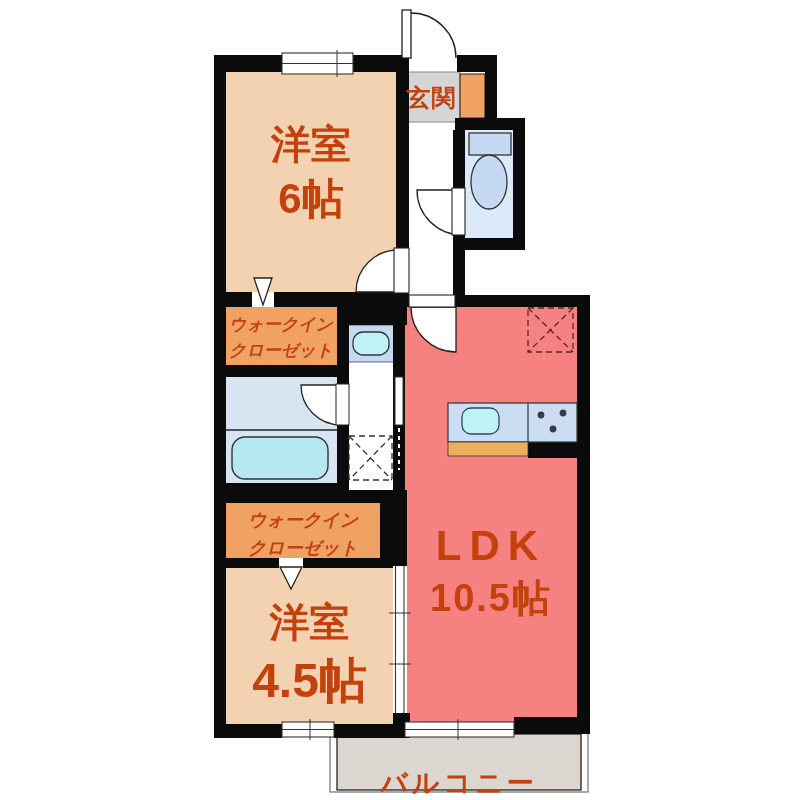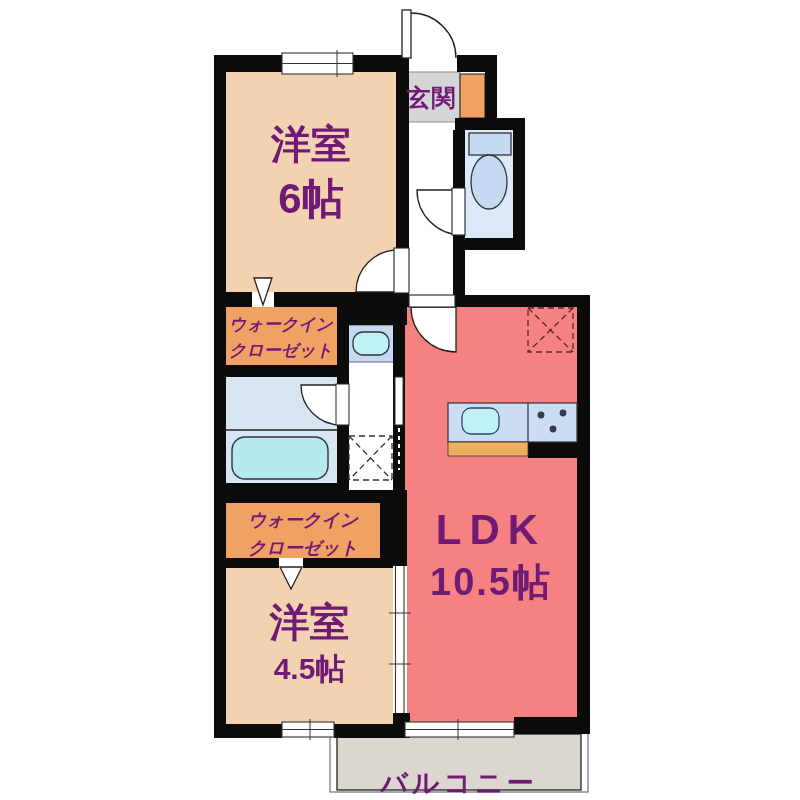--- a/index.html
+++ b/index.html
@@ -1,30 +1,30 @@
 <!DOCTYPE html>
 <html><head>
 <meta charset="utf-8">
 <style>
   html,body{margin:0;padding:0;background:#fff;}
   .canvas{position:relative;width:800px;height:800px;background:#ffffff;overflow:hidden;
           font-family:"Liberation Sans","DejaVu Sans",sans-serif;}
   .canvas svg{position:absolute;left:0;top:0;}
-  .label{position:absolute;color:#701a75;font-weight:900;text-align:center;line-height:1.32;
+  .label{position:absolute;color:#c2410c;font-weight:900;text-align:center;line-height:1.32;
          -webkit-font-smoothing:antialiased;}
   .lbl-genkan{left:403px;top:82px;width:57px;font-size:24px;letter-spacing:1px;}
   .lbl-bedroom1{left:226px;top:118px;width:170px;font-size:40px;}
   .lbl-bedroom1 .size{font-size:42px;}
   .lbl-wic{font-size:17px;line-height:1.55;letter-spacing:0px;font-style:italic;}
   .lbl-wic1{left:224px;top:312px;width:114px;}
   .lbl-wic2{left:226px;top:507px;width:154px;font-size:18px;}
-  .lbl-ldk{left:405px;top:502px;width:172px;font-size:42px;letter-spacing:8px;}
+  .lbl-ldk{left:405px;top:518px;width:172px;font-size:42px;letter-spacing:8px;}
   .lbl-ldk .size{font-size:38px;letter-spacing:2px;text-align:center;}
   .lbl-bedroom2{left:226px;top:596px;width:167px;font-size:40px;}
-  .lbl-bedroom2 .size{font-size:30px;}
+  .lbl-bedroom2 .size{font-size:48px;}
   .lbl-balcony{left:337px;top:766px;width:244px;font-size:27px;letter-spacing:4px;}
   .line{display:block;}
 </style>
 </head>
 <body>
 
 <div class="canvas">
   <svg width="800" height="800" viewBox="0 0 800 800">
 
     <g>

